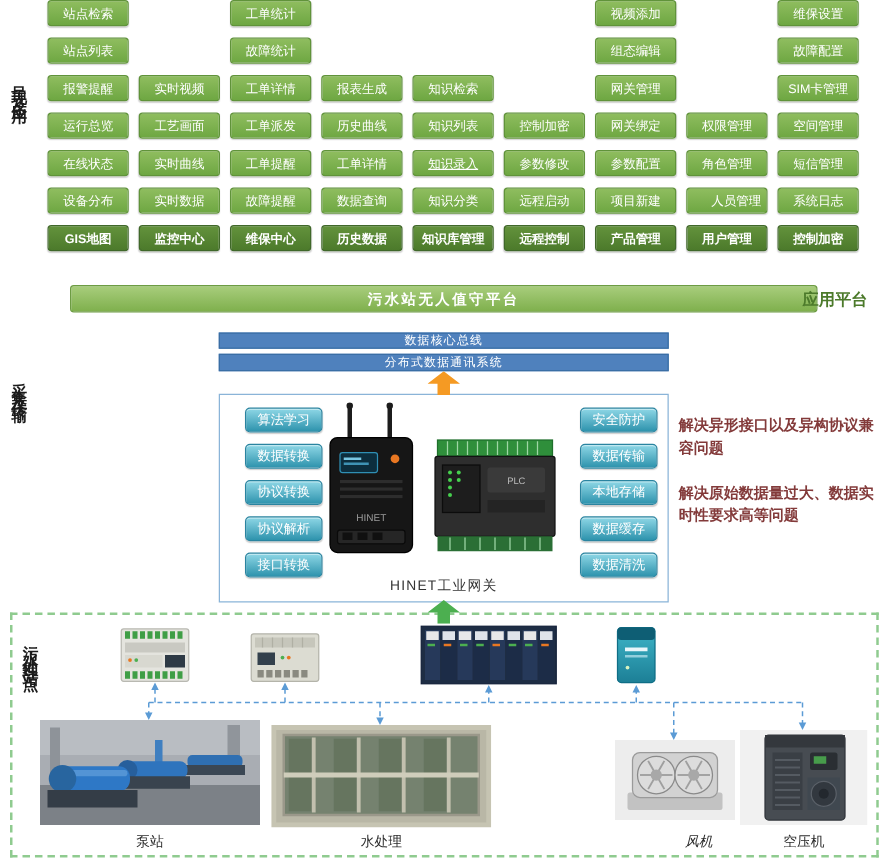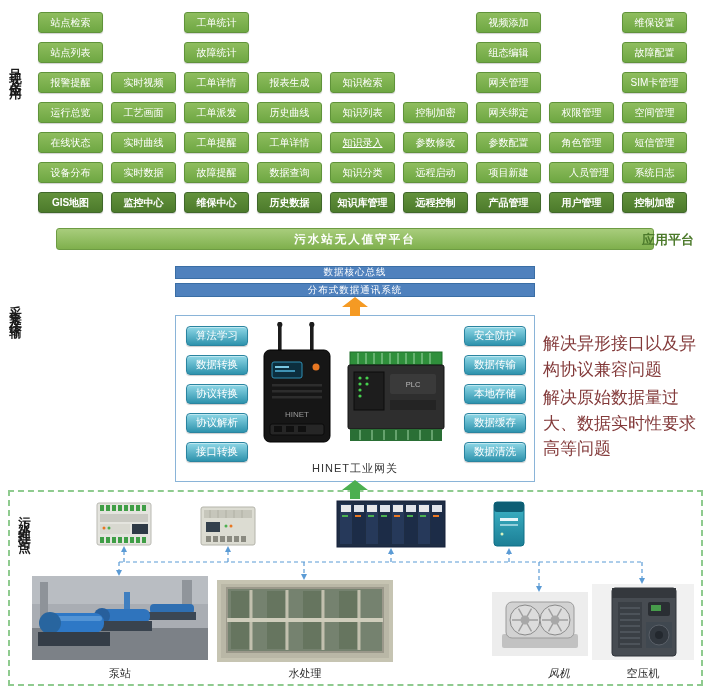--- a/index.html
+++ b/index.html
@@ -10,21 +10,21 @@
   .vlabel{
     position:absolute;
     writing-mode:vertical-rl;text-orientation:upright;
     font-size:12.5px;font-weight:bold;color:#1b1b1b;letter-spacing:5px;line-height:1;
   }
   #lbl-present{left:9px;top:58px;}
   #lbl-collect{left:9px;top:296px;}
 
   
   .app-grid{
-    position:absolute;left:38px;top:12px;width:649px;
+    position:absolute;left:38px;top:0;width:649px;
     display:grid;grid-template-columns:repeat(9,1fr);grid-template-rows:repeat(7,21px);
     column-gap:8px;row-gap:9px;
   }
   .gbtn{
     height:21px;border-radius:3px;
     background:linear-gradient(var(--app-green-light,#8fbd5f),var(--app-green,#6ea742));
     border:1px solid #60933a;box-sizing:border-box;
     color:#fff;font-size:10px;display:flex;align-items:center;justify-content:center;
     white-space:nowrap;box-shadow:0 1px 1px rgba(0,0,0,.18);
     cursor:pointer;
@@ -60,38 +60,38 @@
   .arrow.orange{left:342px;top:297px;}
   .arrow.green{left:342px;top:480px;}
   .arrow.orange polygon{fill:var(--arrow-orange,#f59a23);}
   .arrow.green polygon{fill:var(--arrow-green,#4caf50);}
 
   .gateway-panel{
     position:absolute;left:175px;top:315px;width:360px;height:167px;box-sizing:border-box;
     background:#fff;border:1px solid #8ab4d8;
   }
   .fcol{position:absolute;top:10px;display:flex;flex-direction:column;gap:9px;}
-  .fcol.left{left:10px;}
+  .fcol.left{left:20px;}
   .fcol.right{right:8px;}
   .fbtn{
     width:62px;height:20px;border-radius:4px;
     background:linear-gradient(var(--func-teal-light,#8ed7e6),var(--func-teal,#2e93ad));
     border:1px solid #2a84a0;box-sizing:border-box;
     color:#fff;font-size:10.5px;display:flex;align-items:center;justify-content:center;
     box-shadow:inset 0 1px 0 rgba(255,255,255,.45),0 1px 1px rgba(0,0,0,.2);
     cursor:pointer;white-space:nowrap;
   }
   .device-art{position:absolute;left:72px;top:6px;width:210px;height:130px;}
   .gw-label{
     position:absolute;left:70px;right:70px;bottom:5px;text-align:center;
     font-size:11px;color:#333;letter-spacing:1px;
   }
 
   .note{
-    position:absolute;left:543px;width:166px;font-size:17px;font-weight:normal;
+    position:absolute;left:543px;width:166px;font-size:12px;font-weight:bold;
     color:var(--note-red,#833a3a);line-height:1.5;
   }
   .note1{top:331px;}
   .note2{top:385px;}
 
   
   .station-box{
     position:absolute;left:8px;top:490px;width:695px;height:196px;box-sizing:border-box;
     border:2px dashed var(--box-dash-green,#8fcb8f);background:#fff;
   }

